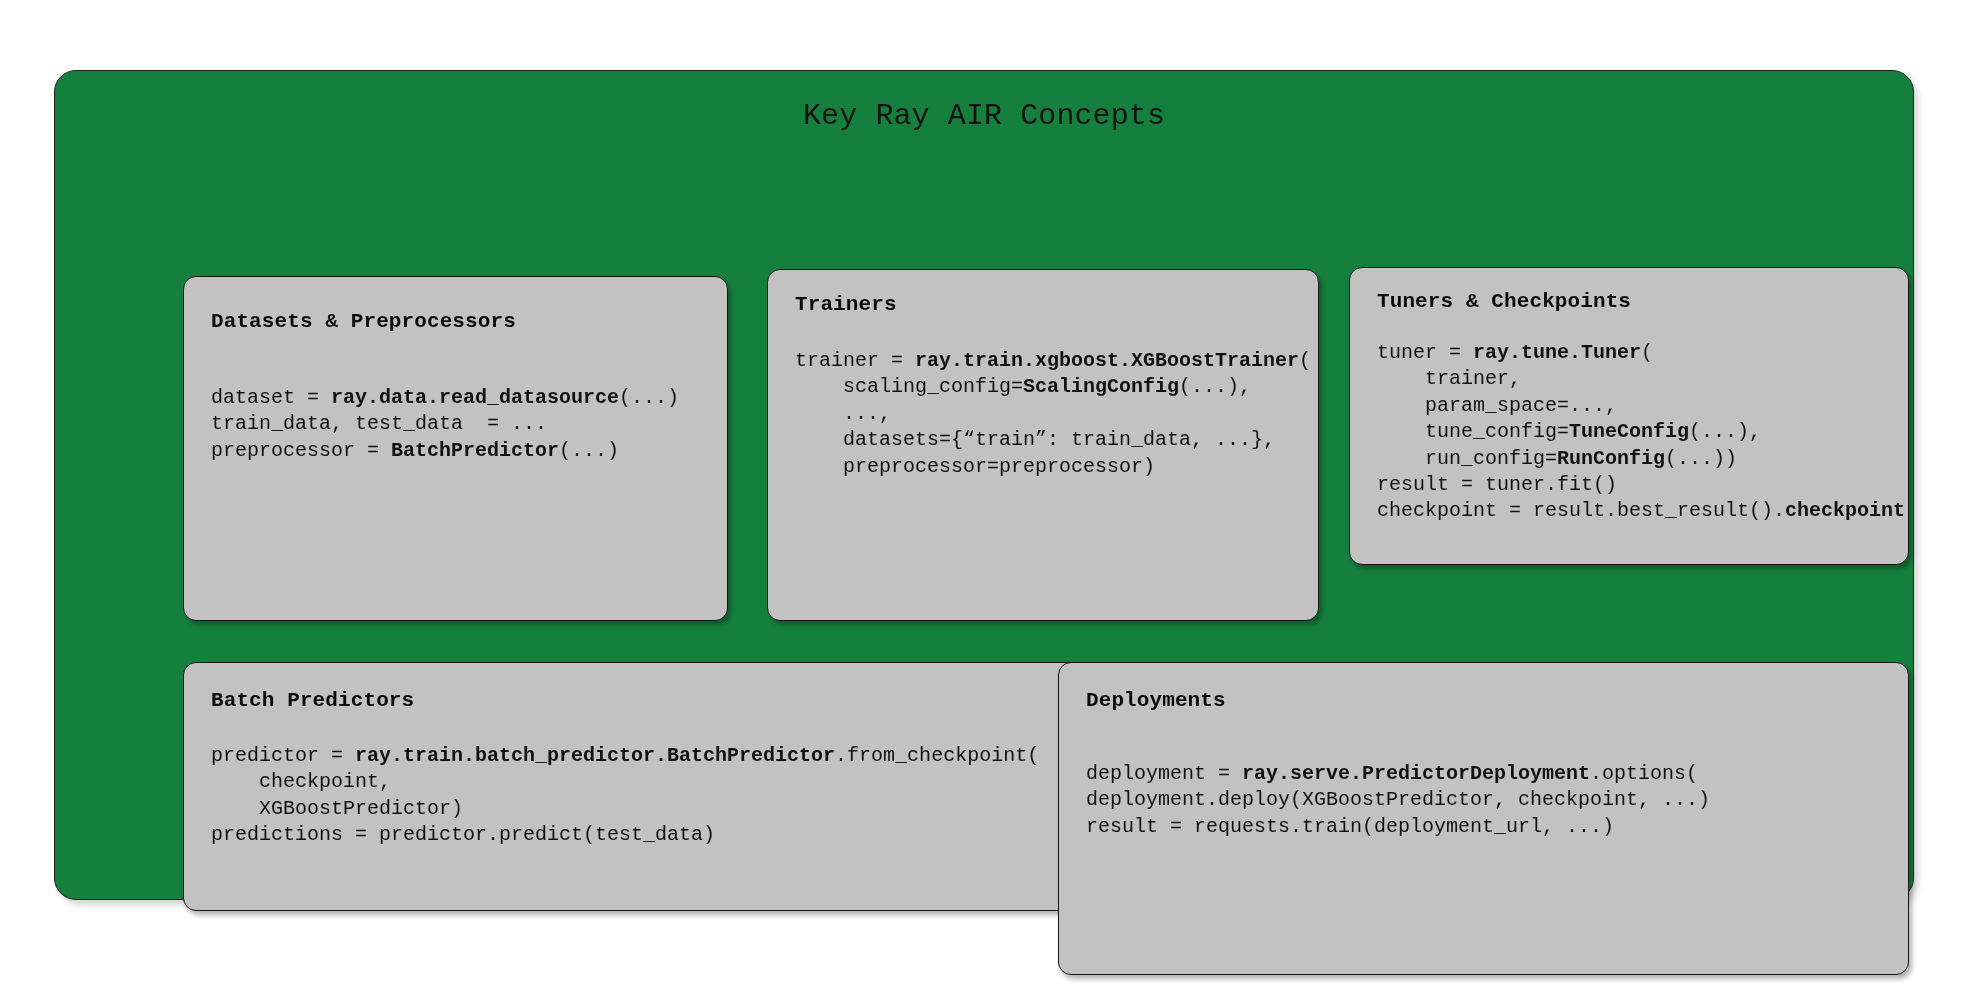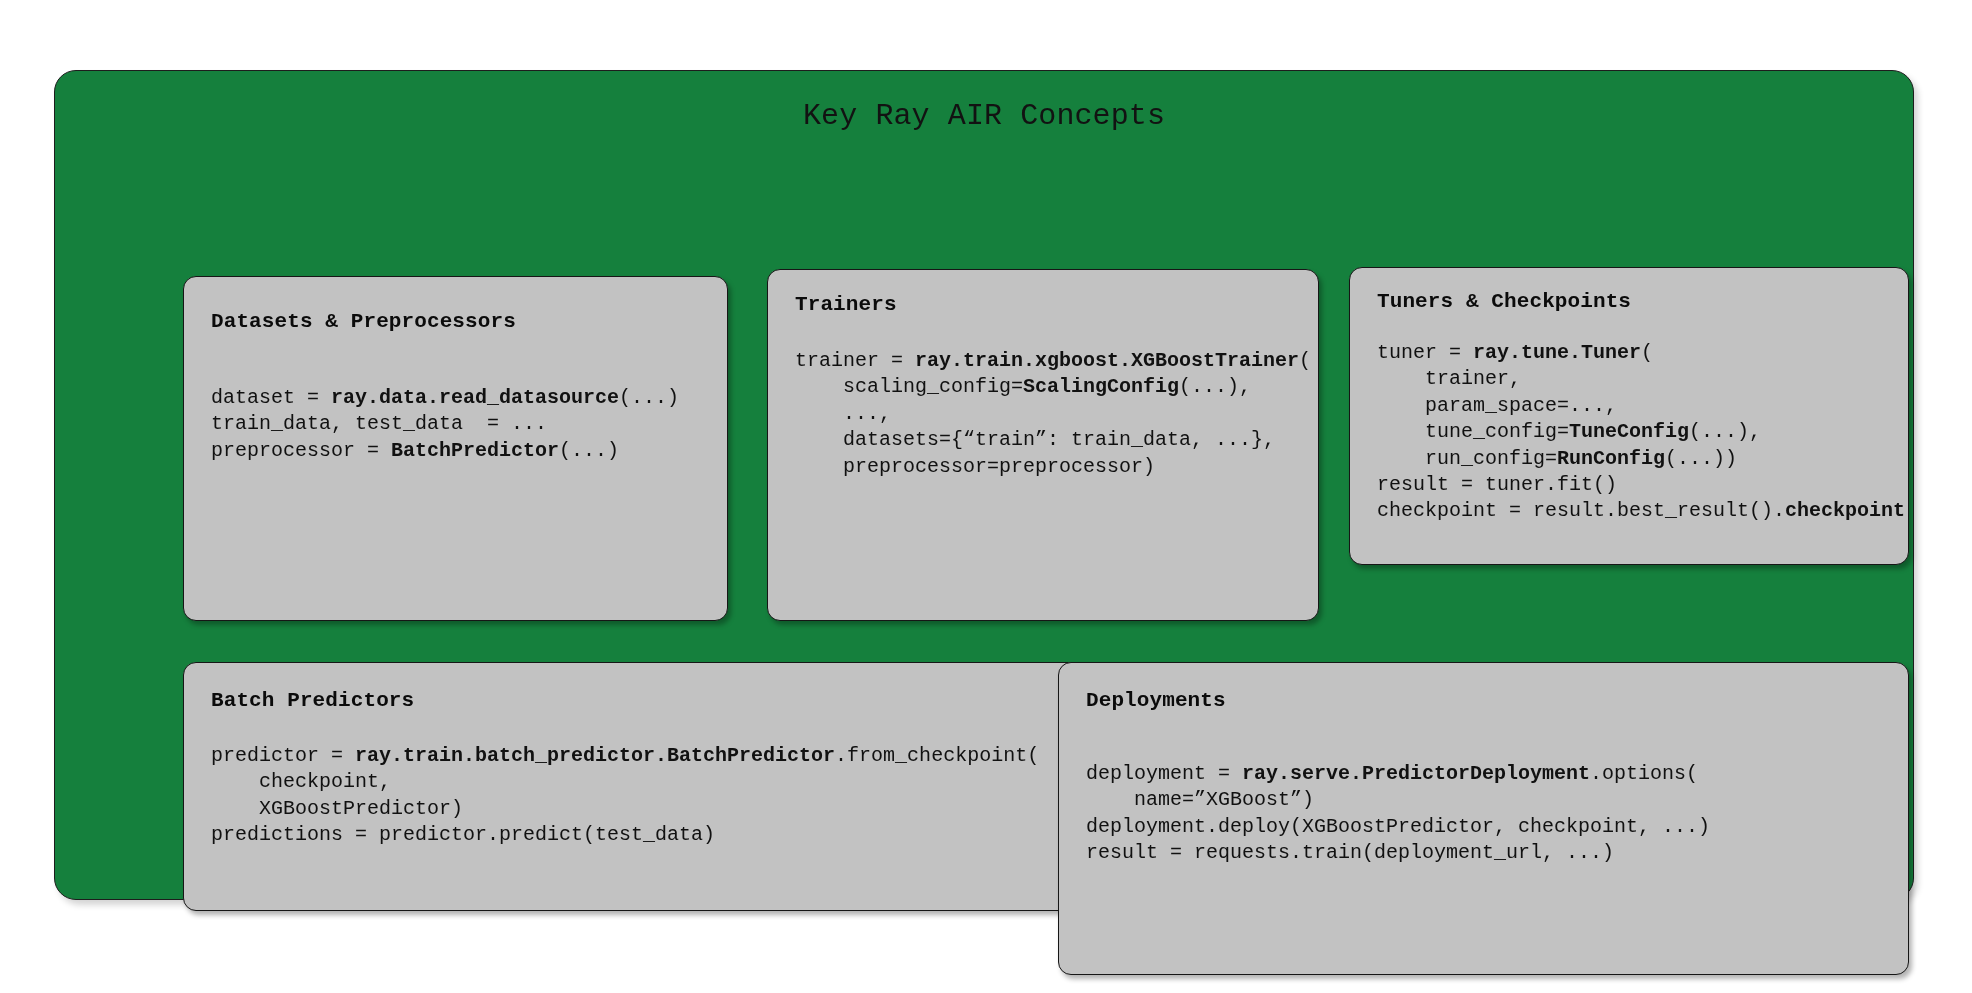--- a/index.html
+++ b/index.html
@@ -127,17 +127,17 @@
       <div class="card-code"><span class="ln"><span>tuner = </span><b>ray.tune.Tuner</b><span>(</span></span><span class="ln"><span>    trainer,</span></span><span class="ln"><span>    param_space=...,</span></span><span class="ln"><span>    tune_config=</span><b>TuneConfig</b><span>(...),</span></span><span class="ln"><span>    run_config=</span><b>RunConfig</b><span>(...))</span></span><span class="ln"><span>result = tuner.fit()</span></span><span class="ln"><span>checkpoint = result.best_result().</span><b>checkpoint</b></span></div>
     </div>
 
     <div class="card" id="card-batch">
       <div class="card-title">Batch Predictors</div>
       <div class="card-code"><span class="ln"><span>predictor = </span><b>ray.train.batch_predictor.BatchPredictor</b><span>.from_checkpoint(</span></span><span class="ln"><span>    checkpoint,</span></span><span class="ln"><span>    XGBoostPredictor)</span></span><span class="ln"><span>predictions = predictor.predict(test_data)</span></span></div>
     </div>
 
     <div class="card" id="card-deploy">
       <div class="card-title">Deployments</div>
-      <div class="card-code"><span class="ln"><span>deployment = </span><b>ray.serve.PredictorDeployment</b><span>.options(</span></span><span class="ln"><span>    name=”XGBoost”)</span></span><span class="ln"><span>deployment.deploy(XGBoostPredictor, checkpoint, ...)</span></span><span class="ln"><span>result = requests.train(deployment_url, ...)</span></span></div>
+      <div class="card-code"><span class="ln"><span>deployment = </span><b>ray.serve.PredictorDeployment</b><span>.options(</span></span><span class="ln"><span>deployment.deploy(XGBoostPredictor, checkpoint, ...)</span></span><span class="ln"><span>result = requests.train(deployment_url, ...)</span></span></div>
     </div>
 
   </div>
 </div>
 
 </body></html>

